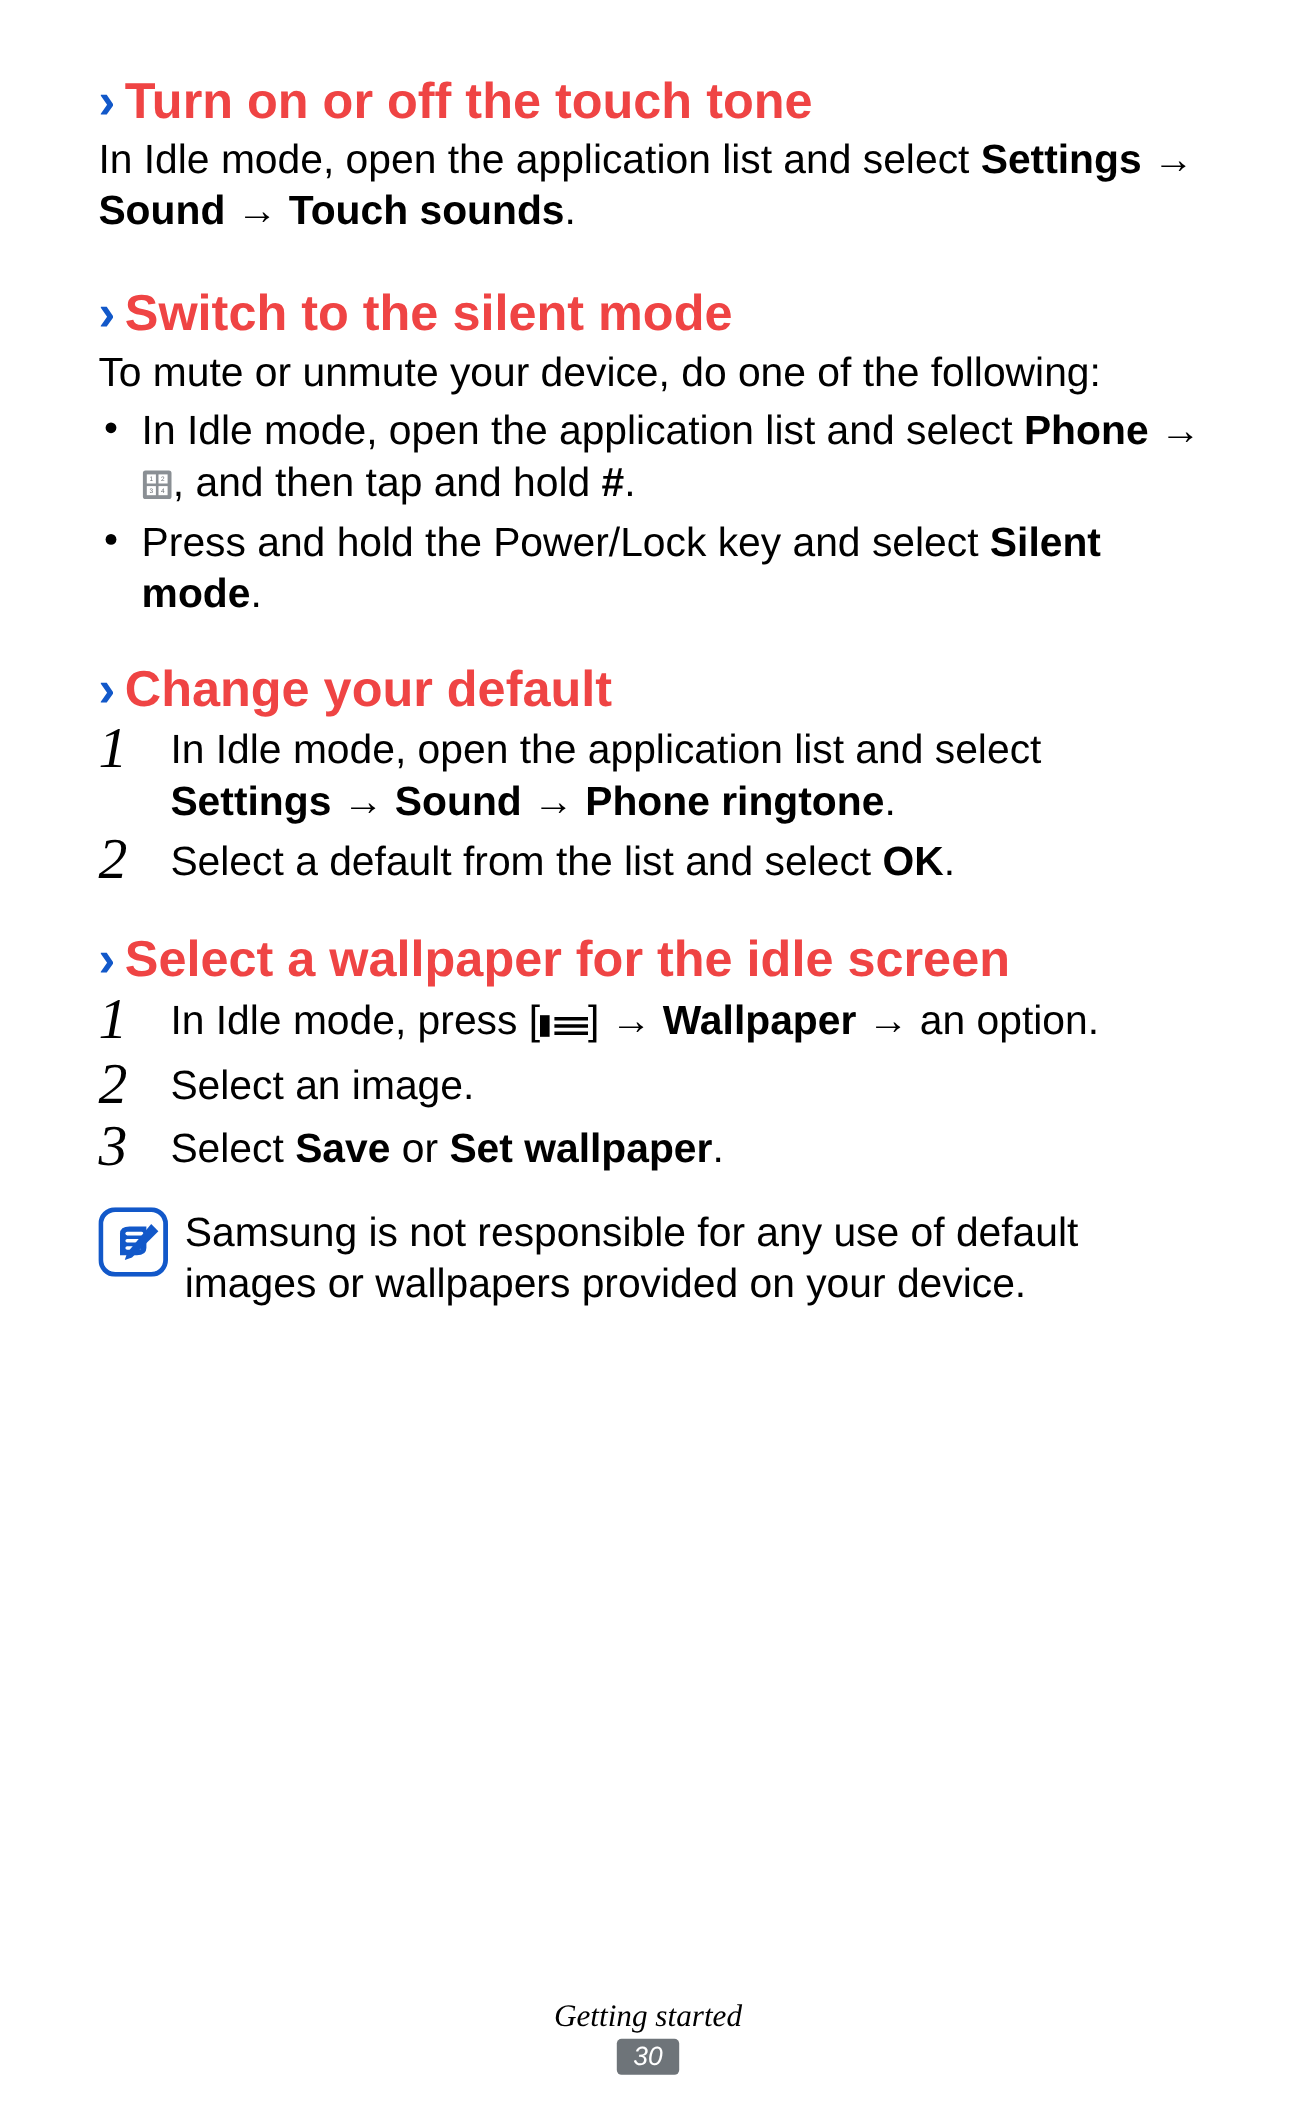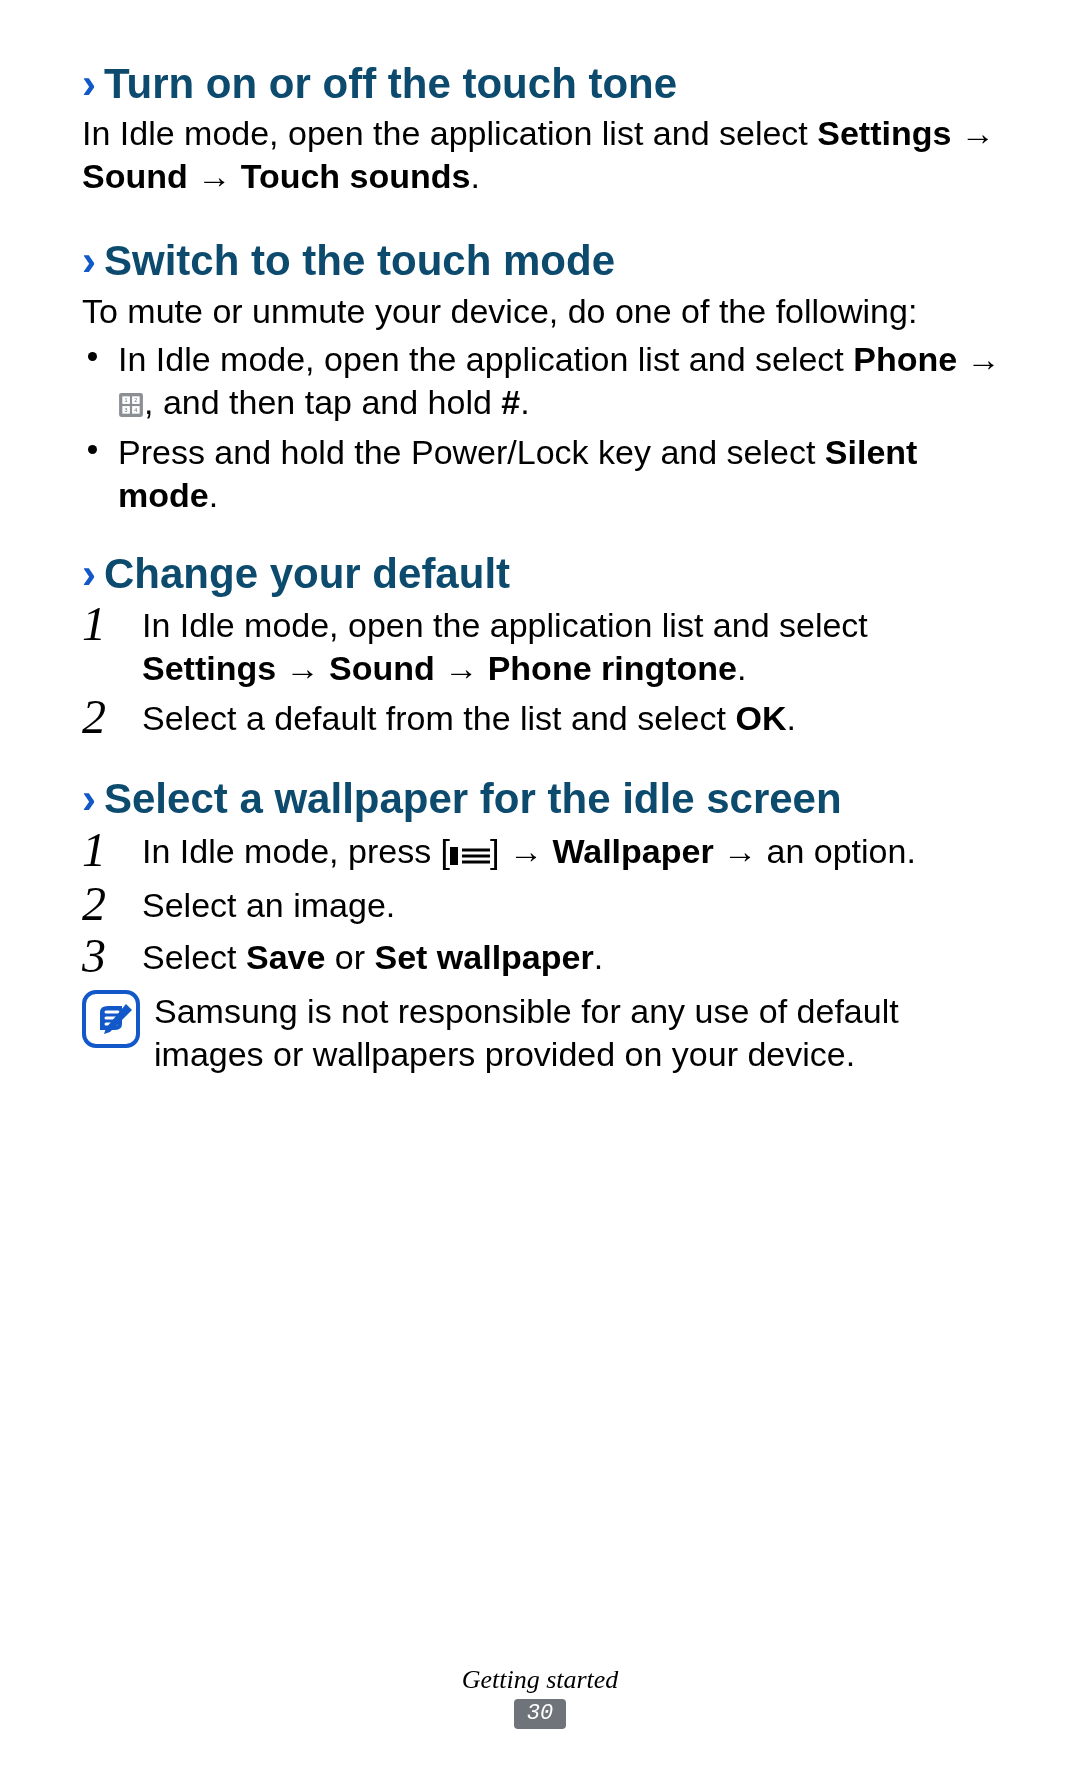--- a/index.html
+++ b/index.html
@@ -31,21 +31,21 @@
     color: #1258c9;
     font-weight: 700;
     font-size: 42px;
     margin-right: 8px;
     line-height: 1;
   }
   .htitle {
     font-weight: 700;
     font-size: 42px;
     line-height: 1.15;
-    color: #0c4a6e;
+    color: #ef4444;
   }
   .para {
     font-size: 34px;
     line-height: 1.25;
     margin: 4px 0 0 0;
     font-weight: 400;
   }
   .para b { font-weight: 700; }
   .bullets {
     list-style: none;
@@ -88,21 +88,21 @@
     flex-shrink: 0;
     line-height: 1;
     margin-top: -4px;
   }
   .step .txt {
     flex: 1;
   }
   .note-row {
     display: flex;
     align-items: flex-start;
-    margin-top: 10px;
+    margin-top: 26px;
   }
   .note-icon {
     width: 58px;
     height: 58px;
     flex-shrink: 0;
     margin-right: 14px;
   }
   .note-text {
     font-size: 34px;
     line-height: 1.25;
@@ -123,21 +123,21 @@
   .page-badge {
     margin: 4px auto 0 auto;
     width: 52px;
     height: 30px;
     background: #6e7479;
     border-radius: 4px;
     color: #fff;
     font-size: 22px;
     line-height: 30px;
     font-style: italic;
-    font-family: Liberation Mono, monospace;
+    font-family: Liberation Sans, sans-serif;
   }
   .inline-icon {
     display: inline-block;
     vertical-align: -4px;
   }
   .keypad-svg { width: 26px; height: 26px; }
   .menu-svg { width: 40px; height: 22px; }
   b { font-weight: 700; }
 </style>
 </head>
@@ -148,21 +148,21 @@
   <div class="section-heading first">
     <span class="chev">›</span>
     <span class="htitle">Turn on or off the touch tone</span>
   </div>
   <p class="para">
     <span>In Idle mode, open the application list and select </span><b>Settings → Sound → Touch sounds</b><span>.</span>
   </p>
 
   <div class="section-heading" style="margin-top:40px">
     <span class="chev">›</span>
-    <span class="htitle">Switch to the touch mode</span>
+    <span class="htitle">Switch to the silent mode</span>
   </div>
   <p class="para">To mute or unmute your device, do one of the following:</p>
   <ul class="bullets">
     <li><span class="dot"></span>
       <span>In Idle mode, open the application list and select </span><b>Phone</b><span> → </span><span class="inline-icon"><svg class="keypad-svg" viewBox="0 0 24 24">
             <rect x="1" y="1" width="22" height="22" rx="2" fill="#8a8f94"></rect>
             <g fill="#fff">
               <rect x="4" y="4" width="7" height="7"></rect>
               <rect x="13" y="4" width="7" height="7"></rect>
               <rect x="4" y="13" width="7" height="7"></rect>

